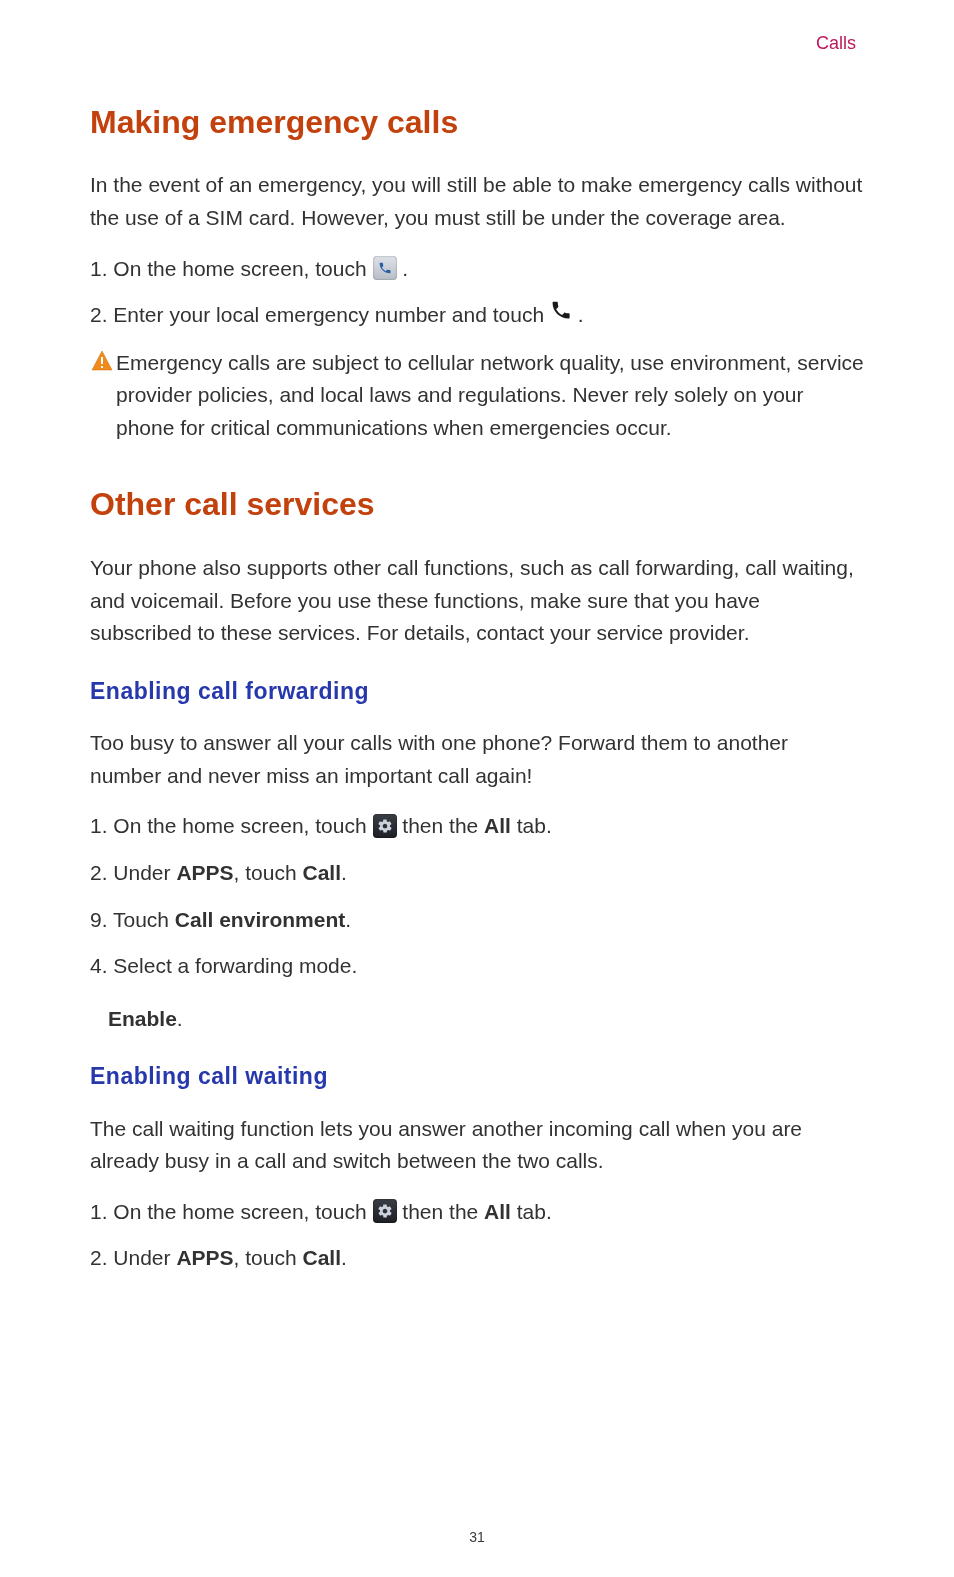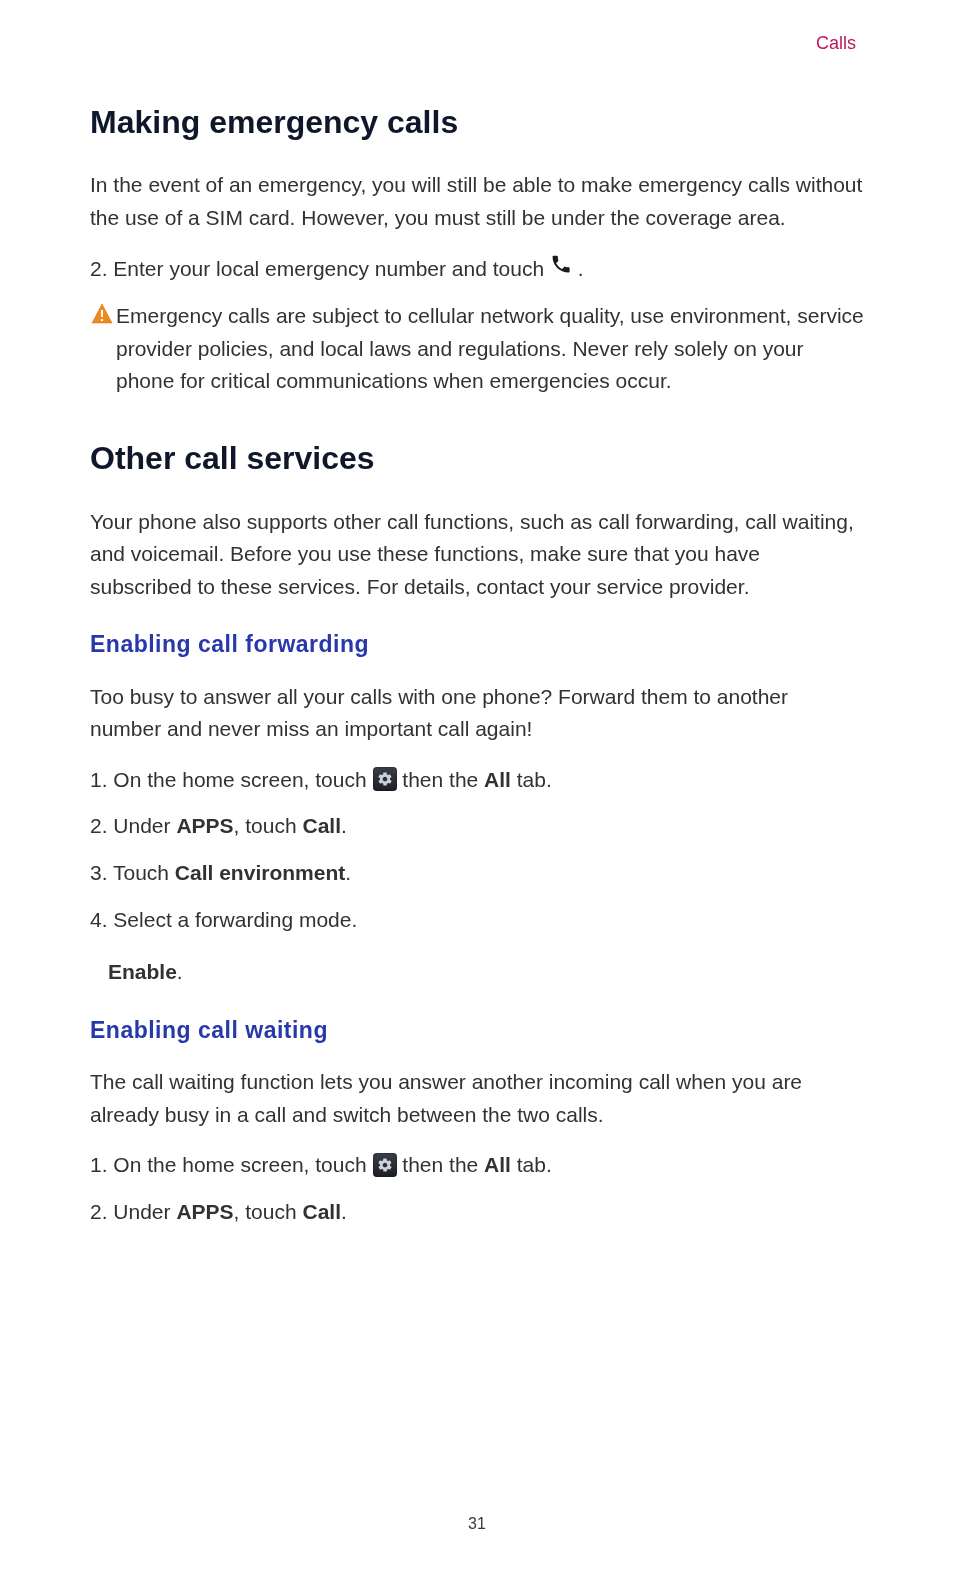--- a/index.html
+++ b/index.html
@@ -13,21 +13,21 @@
     line-height: 1.55;
   }
   .header-label {
     text-align: right;
     font-size: 18px;
     color: #be185d;
     margin-bottom: 40px;
     padding-right: 8px;
   }
   h1 {
-    color: #0f172a;
+    color: #c2410c;
     font-size: 32px;
     font-weight: bold;
     margin-bottom: 22px;
   }
   h2 {
     color: #2638ab;
     font-size: 23px;
     font-weight: bold;
     margin-top: 24px;
     margin-bottom: 18px;
@@ -68,38 +68,47 @@
     margin-bottom: 34px;
   }
   .warning-icon { flex: 0 0 auto; margin-top: 2px; }
   .warning-icon svg { width: 24px; height: 24px; }
   .warning-text { flex: 1; }
   .indent { padding-left: 18px; margin-top: 20px; }
   .bold { font-weight: bold; }
   .page-num {
     position: absolute;
     left: 0; right: 0;
-    bottom: 40px;
+    bottom: 28px;
     text-align: center;
-    font-size: 16px;
+    font-size: 14px;
     color: #3a3a3a;
   }
   .page-wrap { position: relative; width: 100%; height: 100%; }
   .section-gap { margin-top: 36px; }
 </style>
 </head>
 <body>
 <div class="page-wrap">
 
 <div class="header-label">Calls</div>
 
 <h1>Making emergency calls</h1>
 
 <p class="para">In the event of an emergency, you will still be able to make emergency calls without the use of a SIM card. However, you must still be under the coverage area.</p>
 
+<p class="step">
+  <span>1. On the home screen, touch </span>
+  <span class="icon-inline phone-app-icon">
+    <svg viewBox="0 0 24 24">
+          <path fill="#2a5fa8" d="M6.6 10.8c1.4 2.8 3.8 5.1 6.6 6.6l2.2-2.2c.3-.3.7-.4 1.1-.3 1.2.4 2.5.6 3.8.6.6 0 1.1.5 1.1 1.1v3.5c0 .6-.5 1.1-1.1 1.1C10.5 21.2 2.8 13.5 2.8 4c0-.6.5-1.1 1.1-1.1h3.5c.6 0 1.1.5 1.1 1.1 0 1.3.2 2.6.6 3.8.1.4 0 .8-.3 1.1l-2.2 2.2z"></path>
+        </svg>
+  </span>
+  <span> .</span>
+</p>
 
 <p class="step">
   <span>2. Enter your local emergency number and touch </span>
   <span class="icon-inline phone-handset">
     <svg viewBox="0 0 24 24">
           <path fill="#1a1a1a" d="M6.6 10.8c1.4 2.8 3.8 5.1 6.6 6.6l2.2-2.2c.3-.3.7-.4 1.1-.3 1.2.4 2.5.6 3.8.6.6 0 1.1.5 1.1 1.1v3.5c0 .6-.5 1.1-1.1 1.1C10.5 21.2 2.8 13.5 2.8 4c0-.6.5-1.1 1.1-1.1h3.5c.6 0 1.1.5 1.1 1.1 0 1.3.2 2.6.6 3.8.1.4 0 .8-.3 1.1l-2.2 2.2z"></path>
         </svg>
   </span>
   <span> .</span>
 </p>
@@ -131,21 +140,21 @@
         </svg>
   </span>
   <span> then the </span><span class="bold">All</span><span> tab.</span>
 </p>
 
 <p class="step">
   <span>2. Under </span><span class="bold">APPS</span><span>, touch </span><span class="bold">Call</span><span>.</span>
 </p>
 
 <p class="step">
-  <span>3. Touch </span><span class="bold">Call environment</span><span>.</span>
+  <span>9. Touch </span><span class="bold">Call environment</span><span>.</span>
 </p>
 
 <p class="step">4. Select a forwarding mode.</p>
 
     <div class="indent"><span class="bold">Enable</span><span>.</span></div>
 <p></p>
 
 <h2>Enabling call waiting</h2>
 
 <p class="para">The call waiting function lets you answer another incoming call when you are already busy in a call and switch between the two calls.</p>

